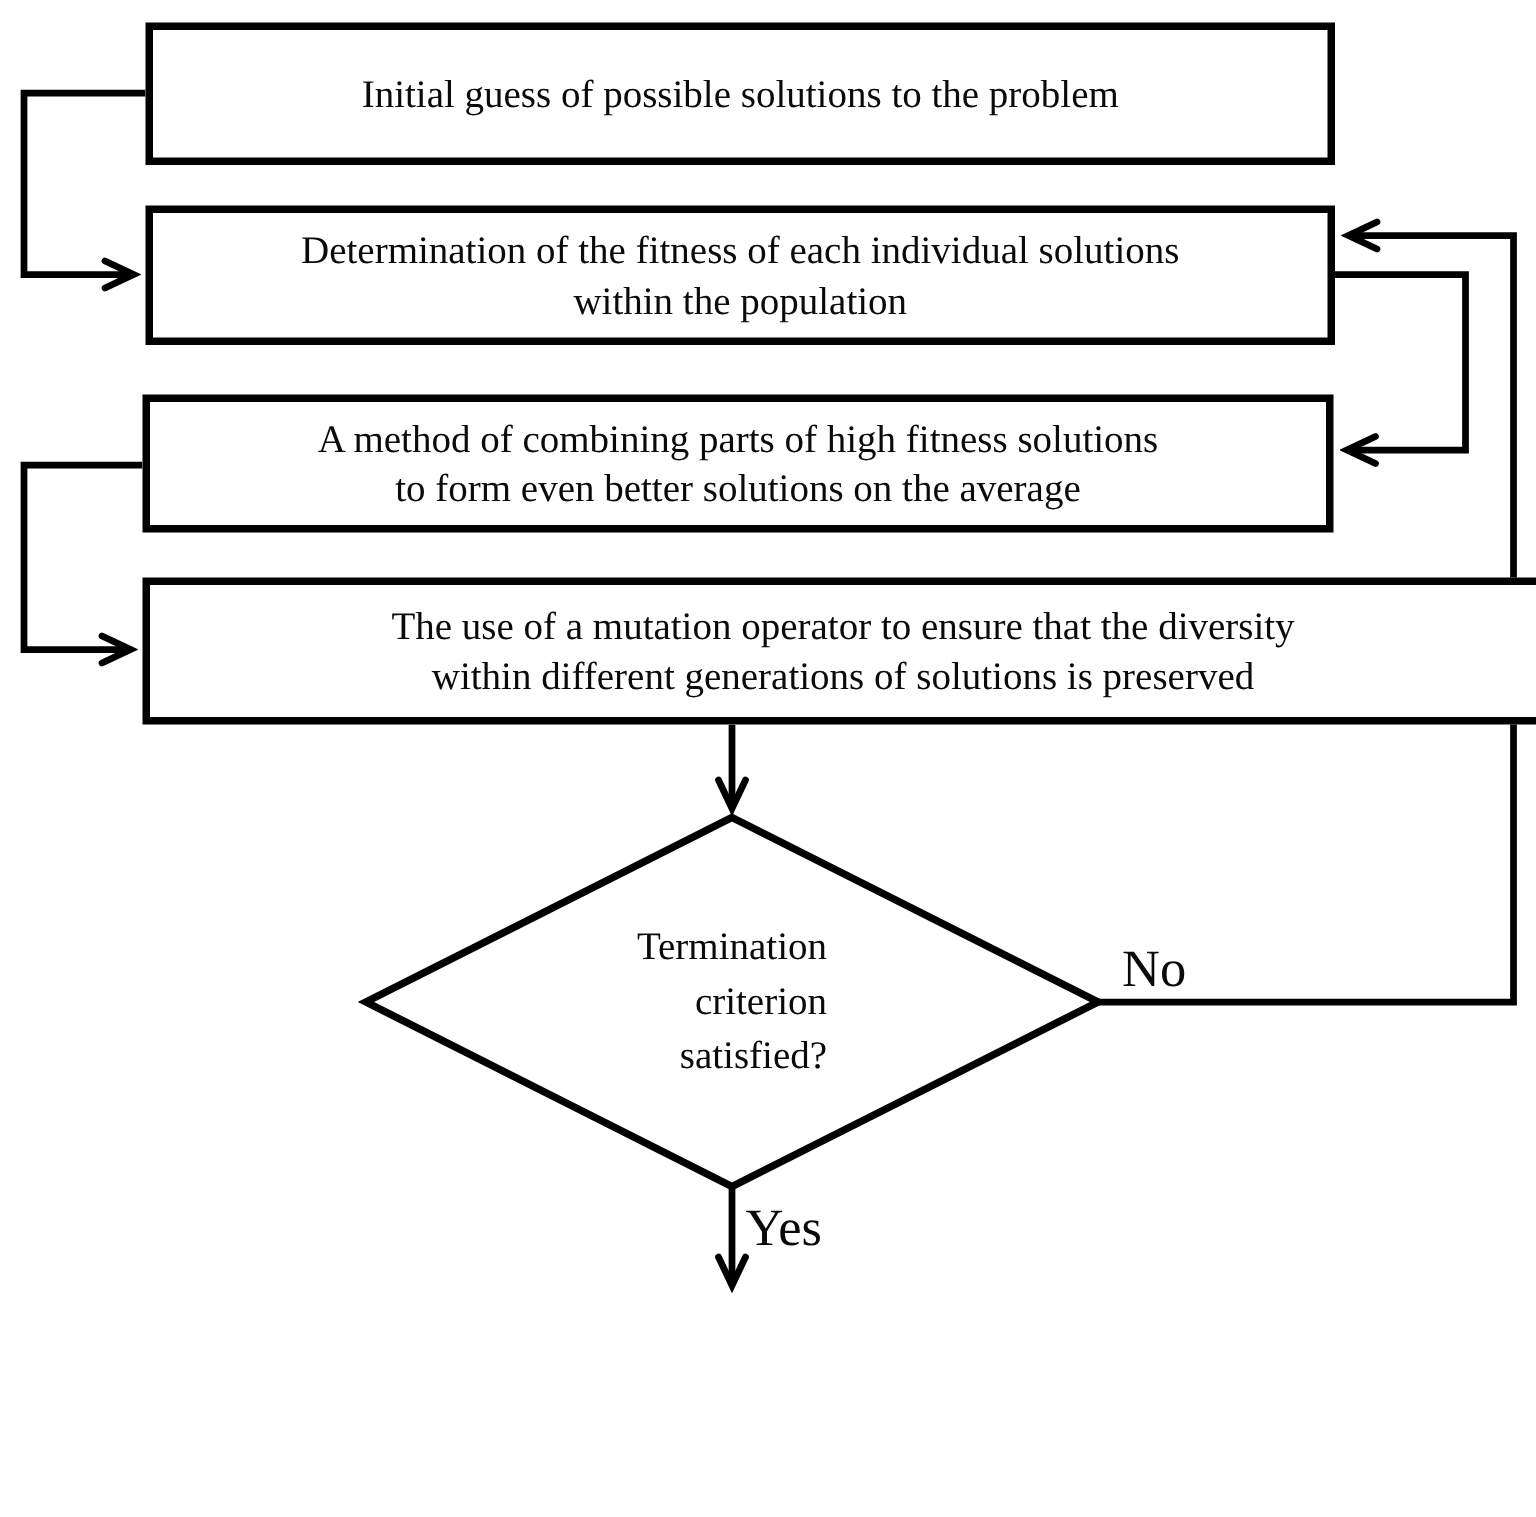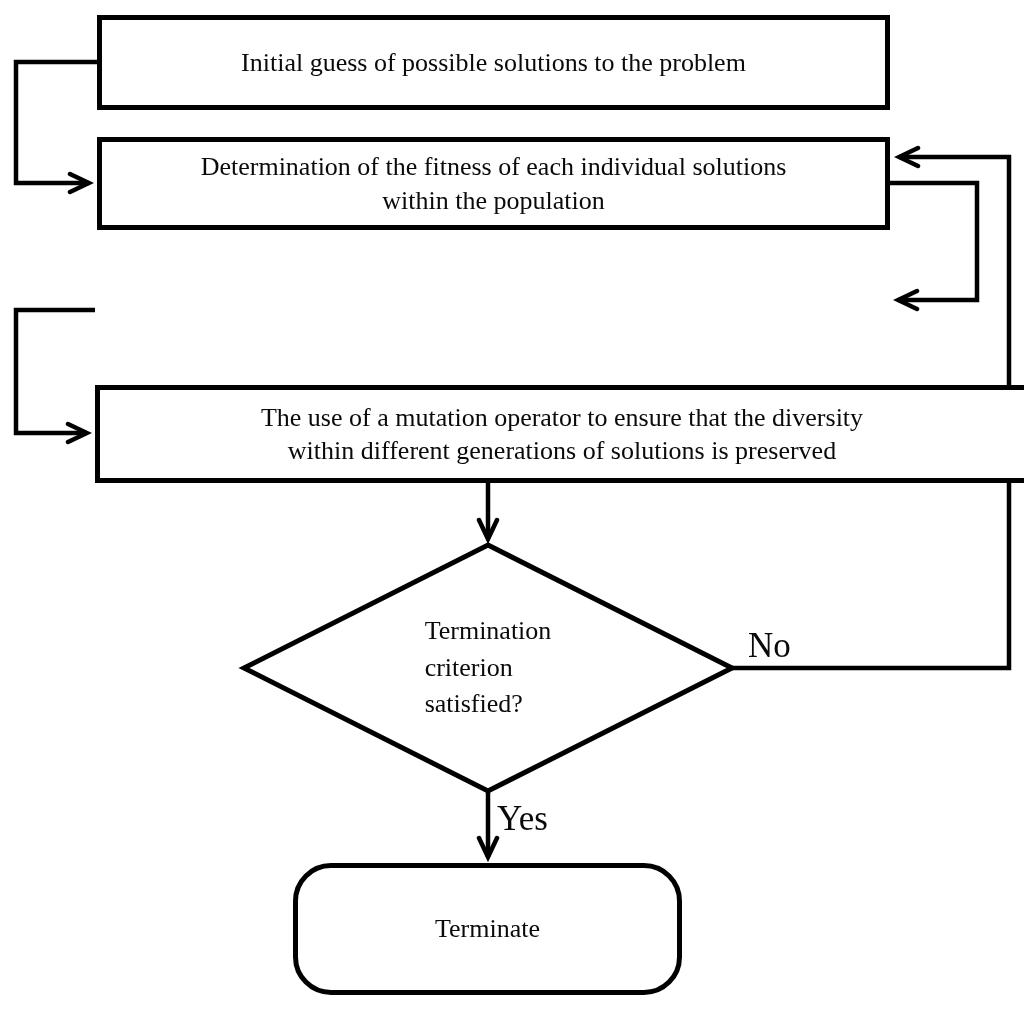--- a/index.html
+++ b/index.html
@@ -49,21 +49,21 @@
   }
   #decision-label {
     position: absolute;
     left: 358px;
     top: 604px;
     width: 260px;
     height: 128px;
     display: flex;
     align-items: center;
     justify-content: center;
-    text-align: left;
+    text-align: right;
   }
   #decision-label .label {
     white-space: pre-line;
     font-size: 26px;
     line-height: 1.42;
   }
   .edge-label {
     position: absolute;
     font-size: 35px;
     line-height: 1;
@@ -101,33 +101,34 @@
 
   <div class="node" id="node-step1">
     <div class="label">Initial guess of possible solutions to the problem</div>
   </div>
 
   <div class="node" id="node-step2">
     <div class="label">Determination of the fitness of each individual solutions
 within the population</div>
   </div>
 
+  <div class="node" id="node-step3">
+    <div class="label">A method of combining parts of high fitness solutions
+to form even better solutions on the average</div>
+  </div>
 
   <div class="node" id="node-step4">
     <div class="label">The use of a mutation operator to ensure that the diversity
 within different generations of solutions is preserved</div>
   </div>
 
   <div id="decision-label">
     <div class="label">Termination
 criterion
 satisfied?</div>
   </div>
 
   <div class="edge-label" id="label-no">No</div>
 
   <div class="edge-label" id="label-yes">Yes</div>
 
-  <div class="node" id="node-terminate">
-    <div class="label">Terminate</div>
-  </div>
 
 </div>
 
 </body></html>

